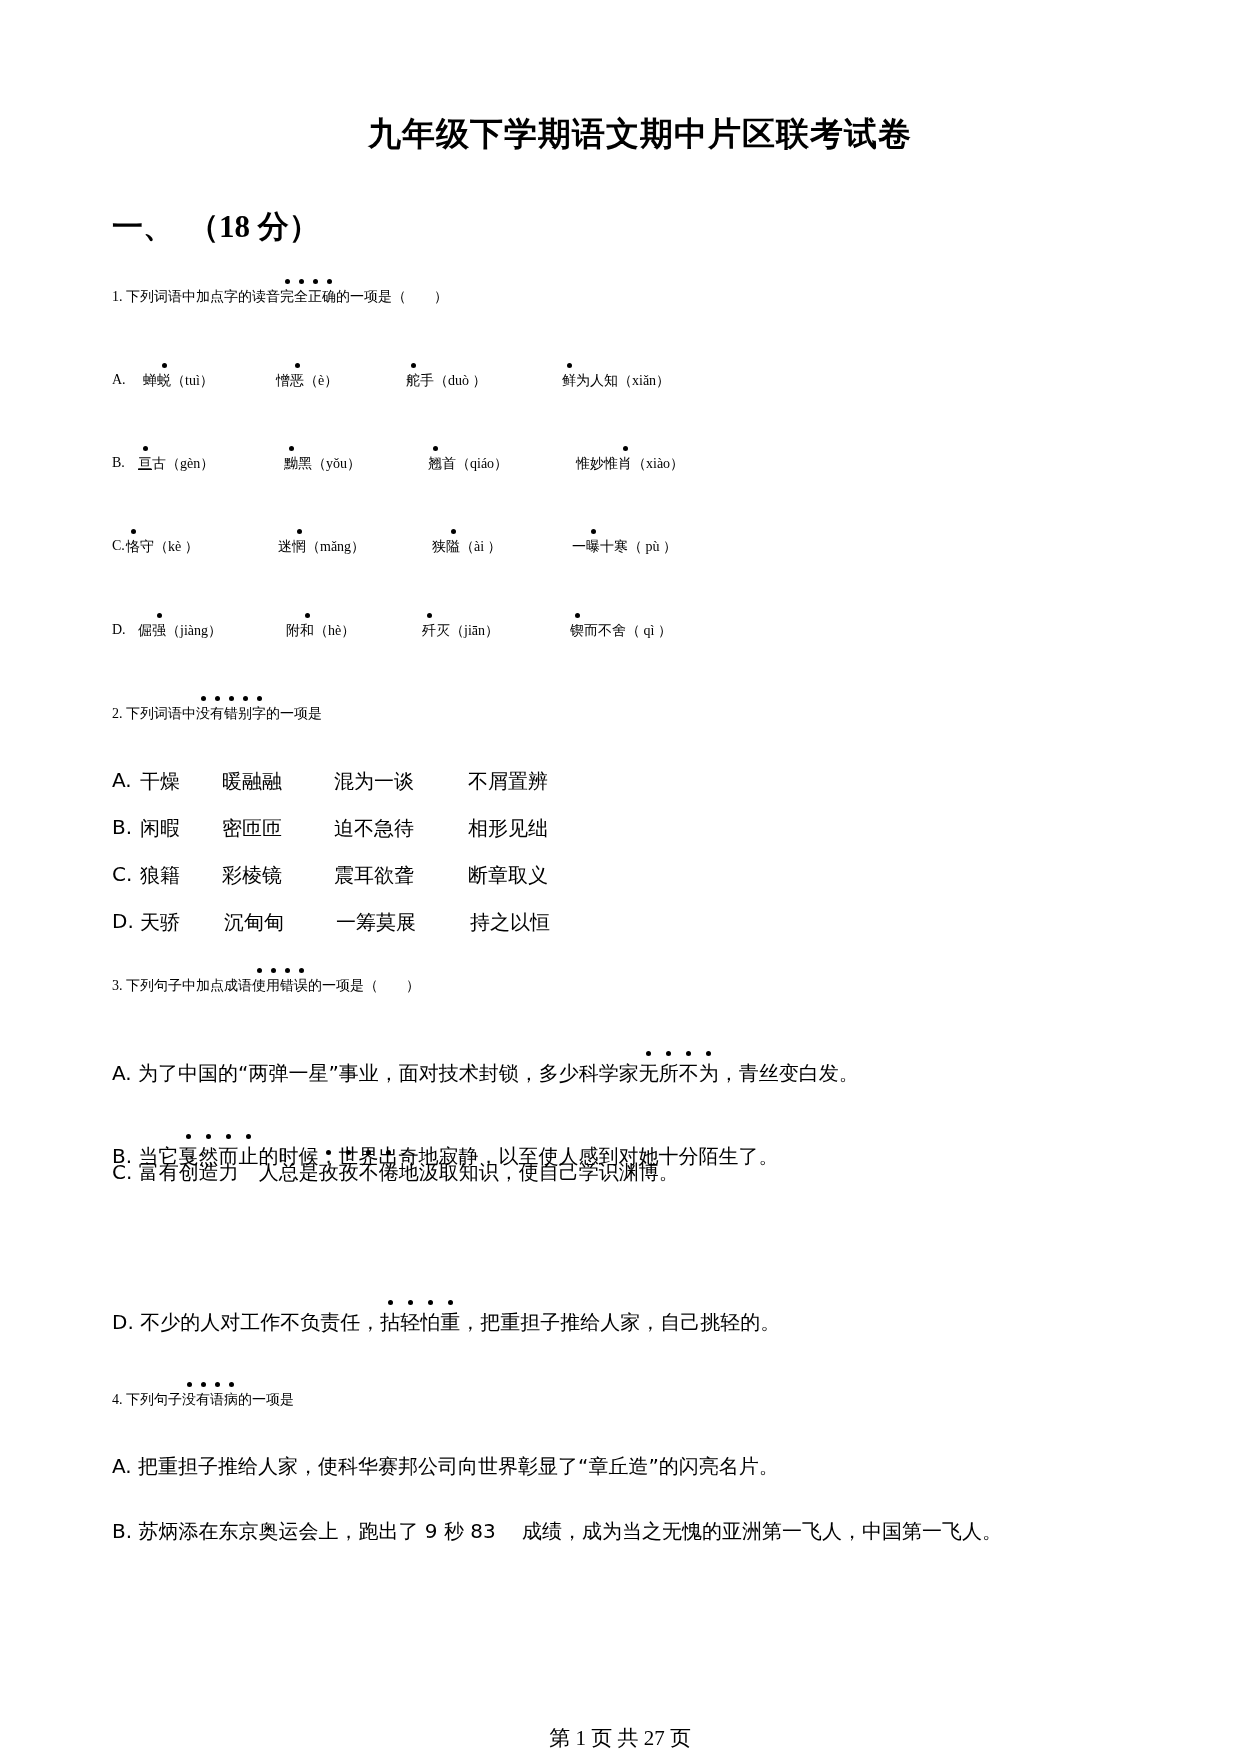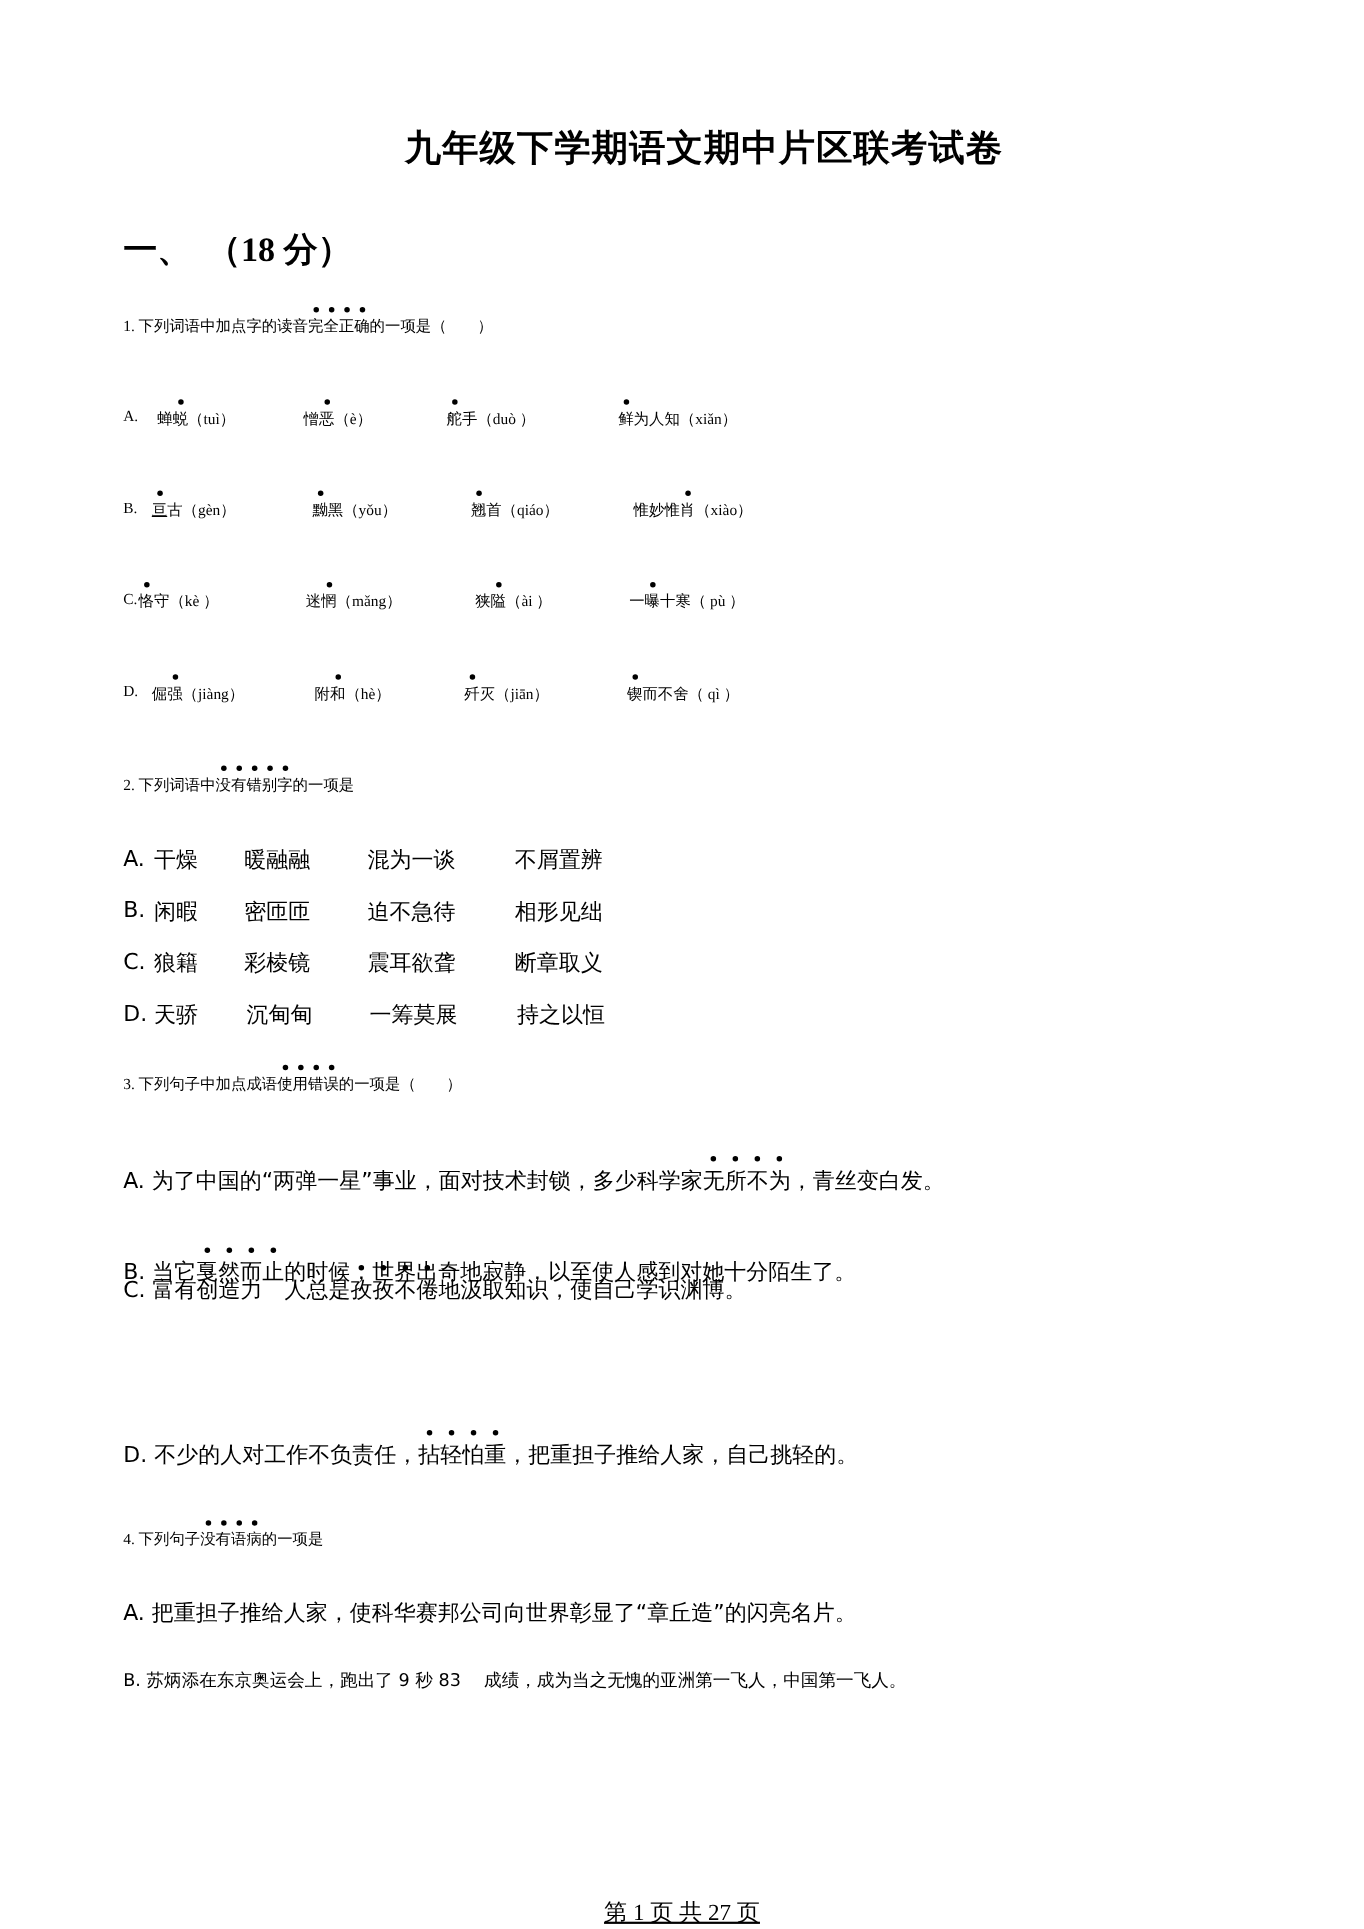--- a/index.html
+++ b/index.html
@@ -10,21 +10,21 @@
            font-family:"DejaVu Sans", "Liberation Sans", sans-serif; letter-spacing:1px;padding-left:20px; }
   .section { left:112px; top:206px; font-size:31px; font-weight:bold;
              font-family:"DejaVu Sans", "Liberation Sans", sans-serif; }
   .section .pts { font-family:"Liberation Serif", serif; }
   .q { left:112px; font-size:14px; }
   .sans { font-family:"DejaVu Sans", "Liberation Sans", sans-serif; }
   .dot { position:relative; display:inline-block; }
   .dot::before { content:""; position:absolute; left:50%; top:-9px; width:5px; height:5px;
                  margin-left:-2.5px; border-radius:50%; background:#000; }
   .under { text-decoration: underline; }
-  .footer { left:0; width:1240px; top:1724px; text-align:center; font-size:21px;text-decoration:underline; }
+  .footer { left:0; width:1240px; top:1724px; text-align:center; font-size:21px; }
 </style>
 </head>
 <body>
 
 <div>
 
   <div class="abs title">九年级下学期语文期中片区联考试卷</div>
 
   <div class="abs section">
     <span>一、</span><span style="display:inline-block;width:14px"></span><span class="pts">（18 分）</span>
@@ -125,19 +125,19 @@
 
   <div class="abs q" style="top:1391px">
     <span>4.</span>
     <span>下列句子</span><span class="dot">没</span><span class="dot">有</span><span class="dot">语</span><span class="dot">病</span><span>的一项是</span>
   </div>
 
   <div class="abs q sans" style="top:1453px;font-size:20px">
     <span>A.</span>
     <span>把重担子推给人家，使科华赛邦公司向世界彰显了“章丘造”的闪亮名片。</span>
   </div>
-  <div class="abs q sans" style="top:1518px;font-size:16px">
+  <div class="abs q sans" style="top:1518px;font-size:20px">
     <span>B.</span>
     <span>苏炳添在东京奥运会上，跑出了 9 秒 83　 成绩，成为当之无愧的亚洲第一飞人，中国第一飞人。</span>
   </div>
 
   <div class="abs footer">第 1 页 共 27 页</div>
 </div>
 
 </body></html>

